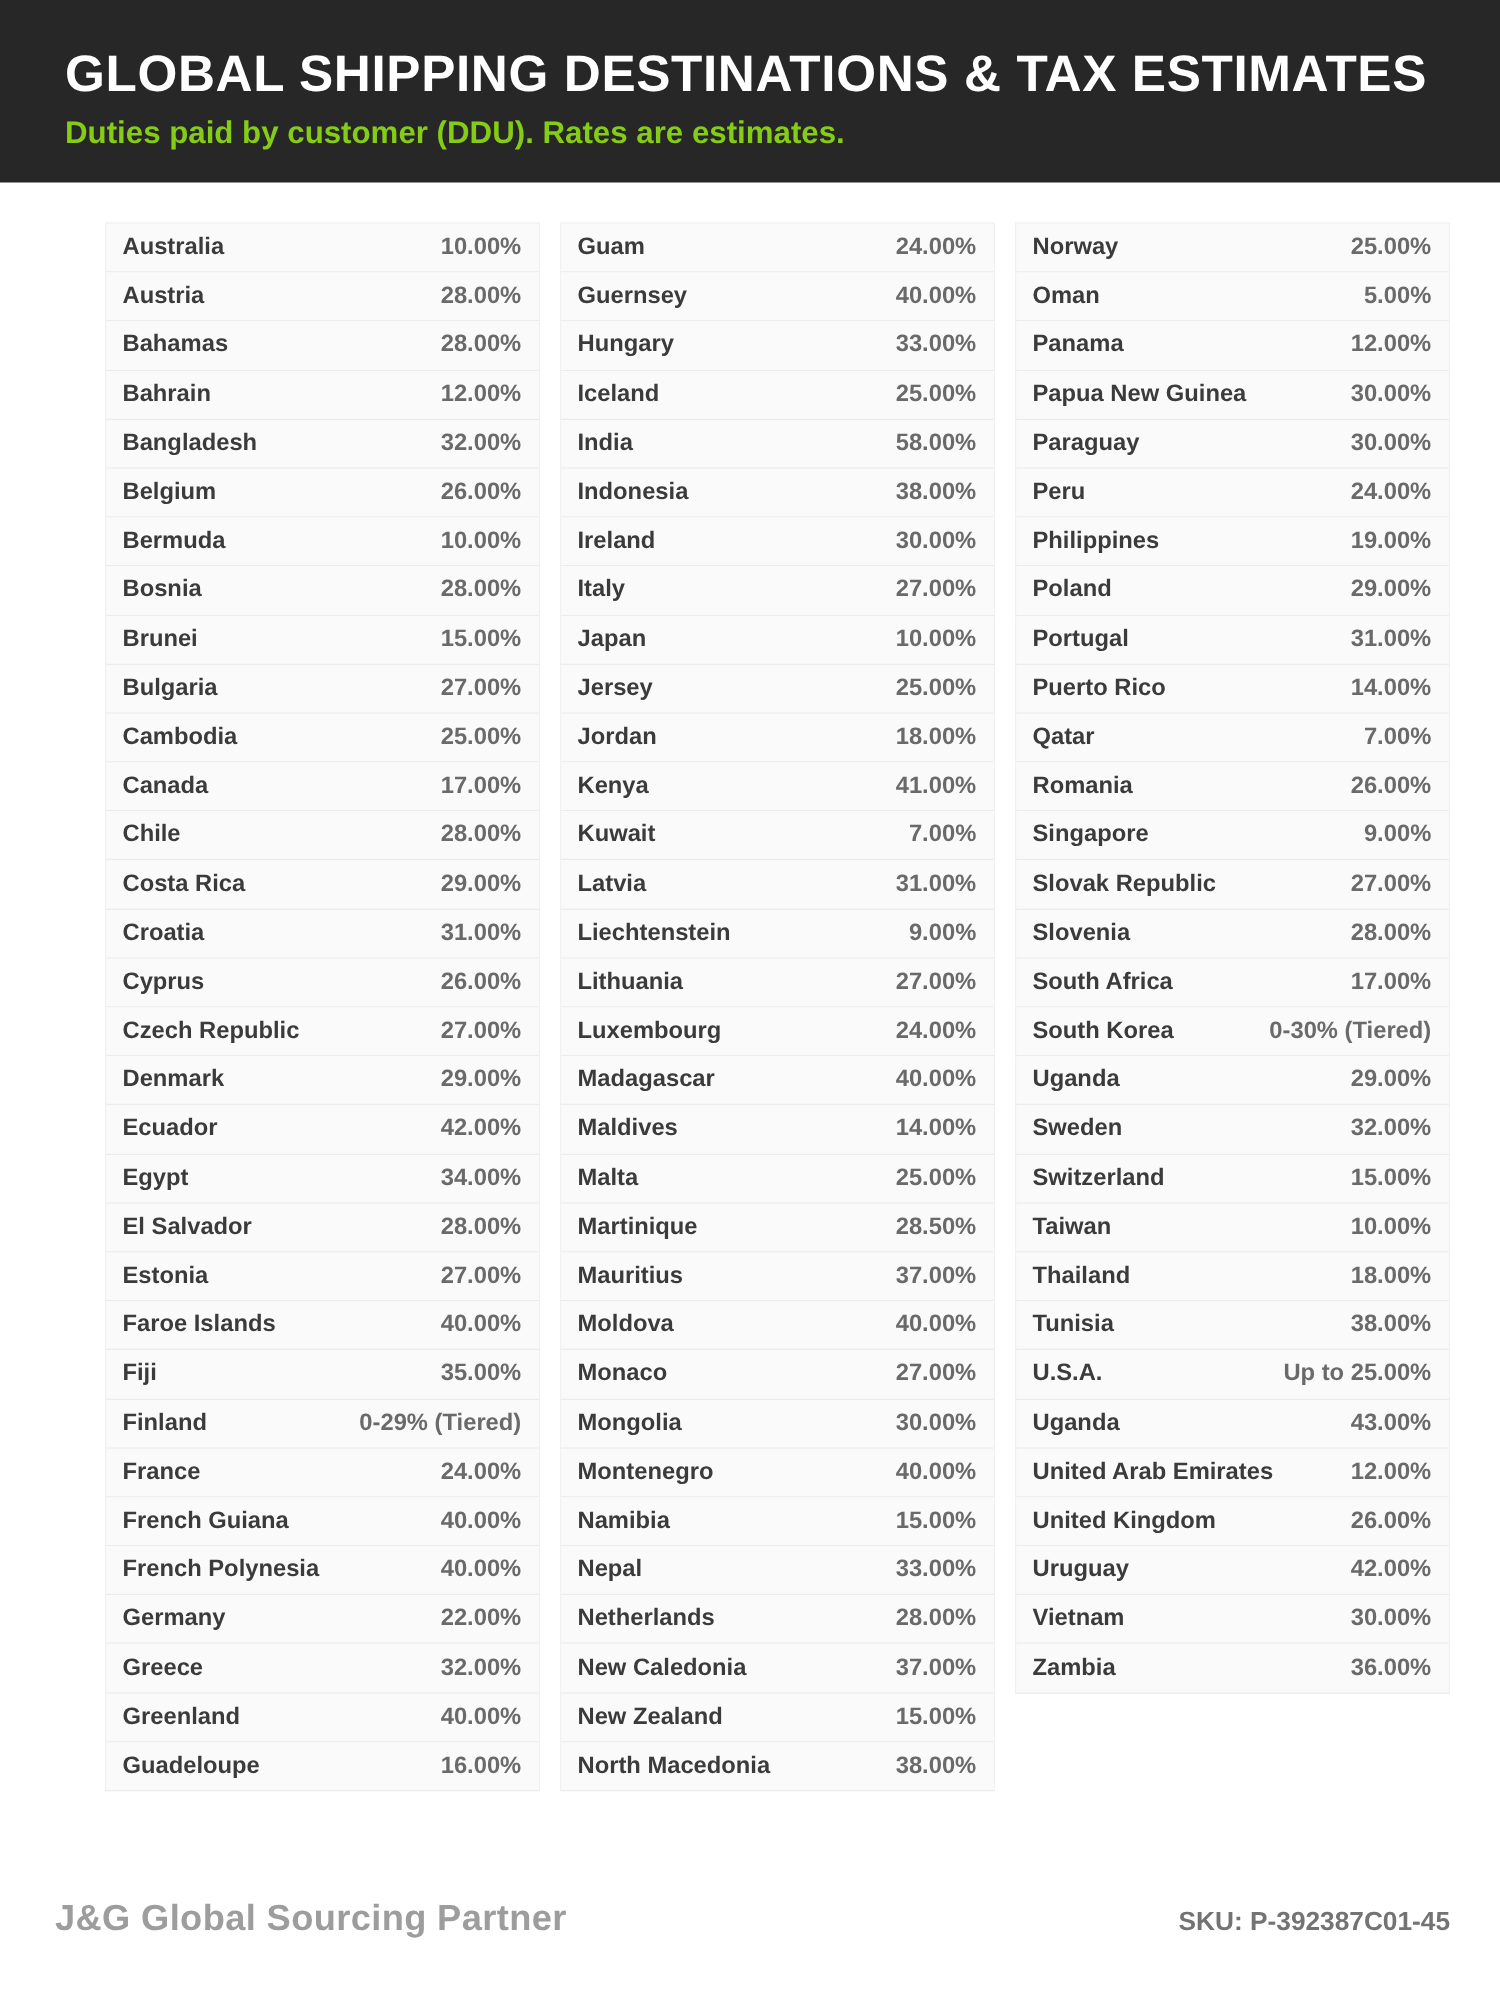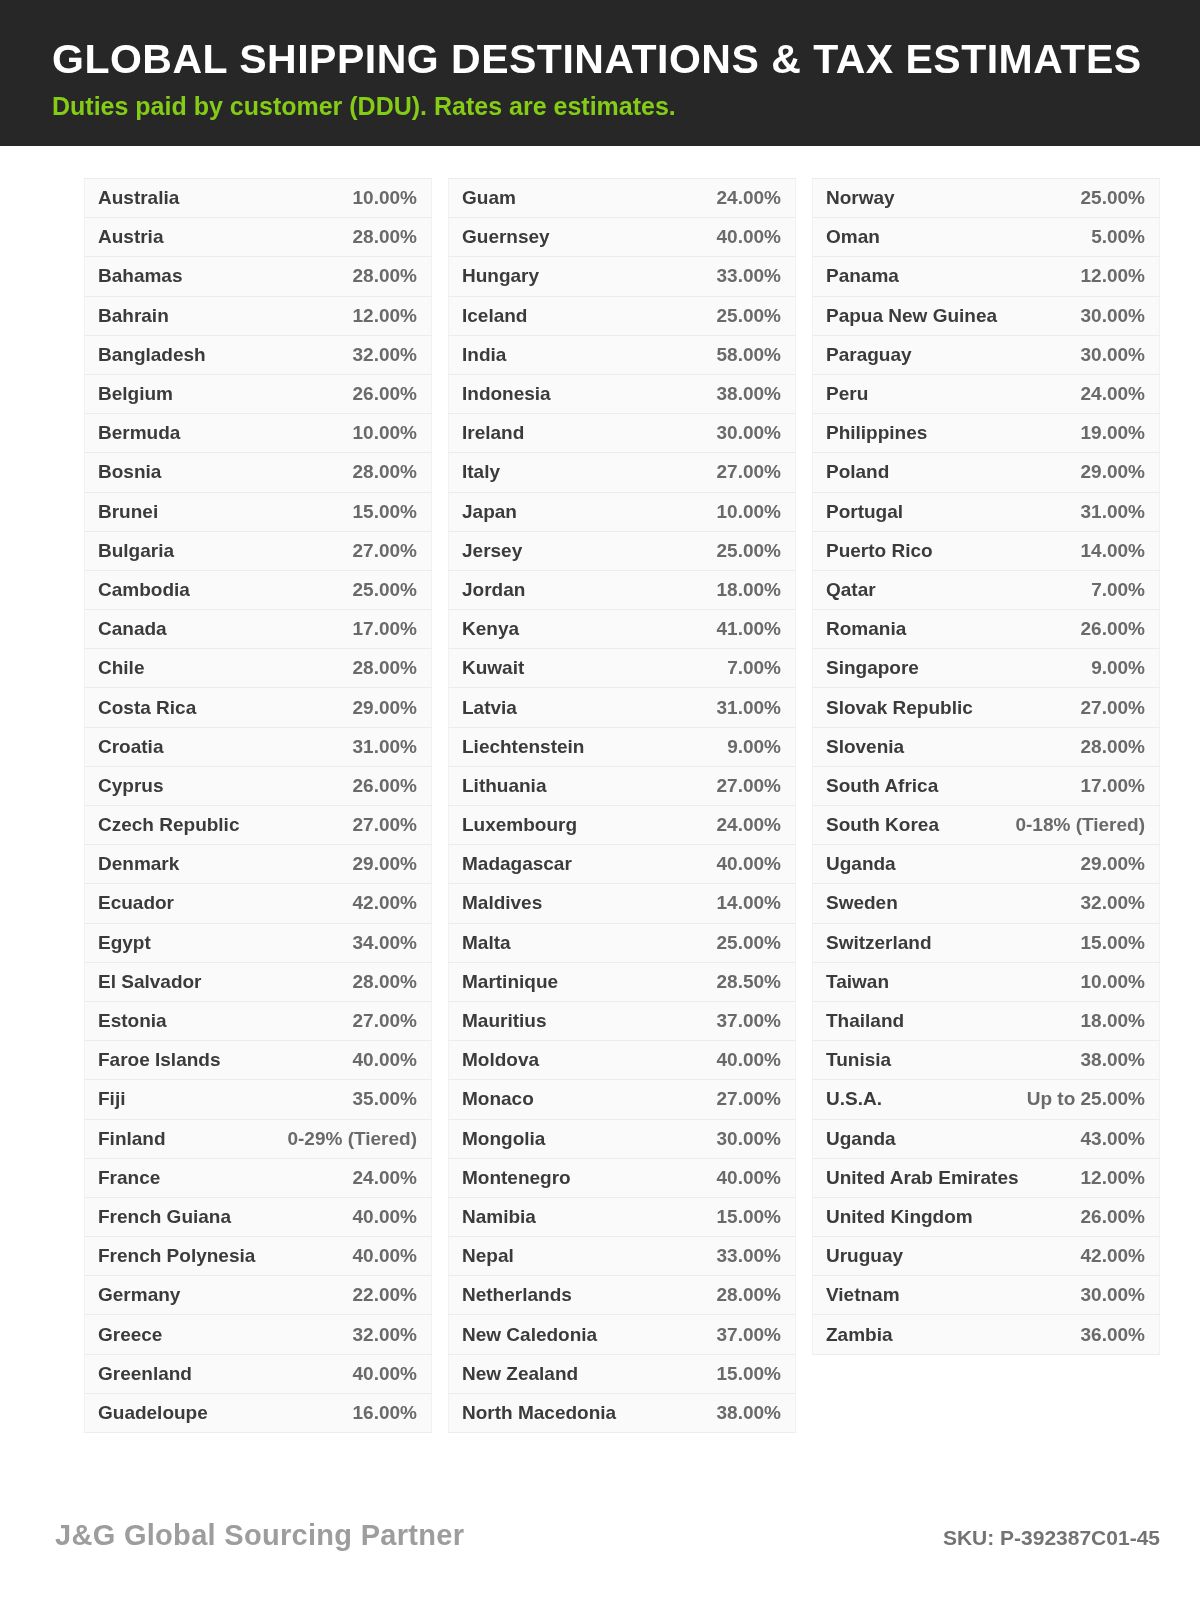--- a/index.html
+++ b/index.html
@@ -71,21 +71,21 @@
   .rate {
     font-size: 19px;
     font-weight: 700;
     color: #6a6a6a;
     white-space: nowrap;
     text-align: right;
   }
   
   .footer {
     position: absolute;
-    left: 55px;
+    left: 44px;
     right: 40px;
     bottom: 48px;
     display: flex;
     justify-content: space-between;
     align-items: baseline;
   }
   .brand {
     color: #9d9d9d;
     font-size: 29px;
     font-weight: 700;
@@ -428,21 +428,21 @@
         <div class="row">
           <span class="country">Slovenia</span>
           <span class="rate">28.00%</span>
         </div>
         <div class="row">
           <span class="country">South Africa</span>
           <span class="rate">17.00%</span>
         </div>
         <div class="row">
           <span class="country">South Korea</span>
-          <span class="rate">0-18% (Tiered)</span>
+          <span class="rate">0-30% (Tiered)</span>
         </div>
         <div class="row">
           <span class="country">Uganda</span>
           <span class="rate">29.00%</span>
         </div>
         <div class="row">
           <span class="country">Sweden</span>
           <span class="rate">32.00%</span>
         </div>
         <div class="row">

